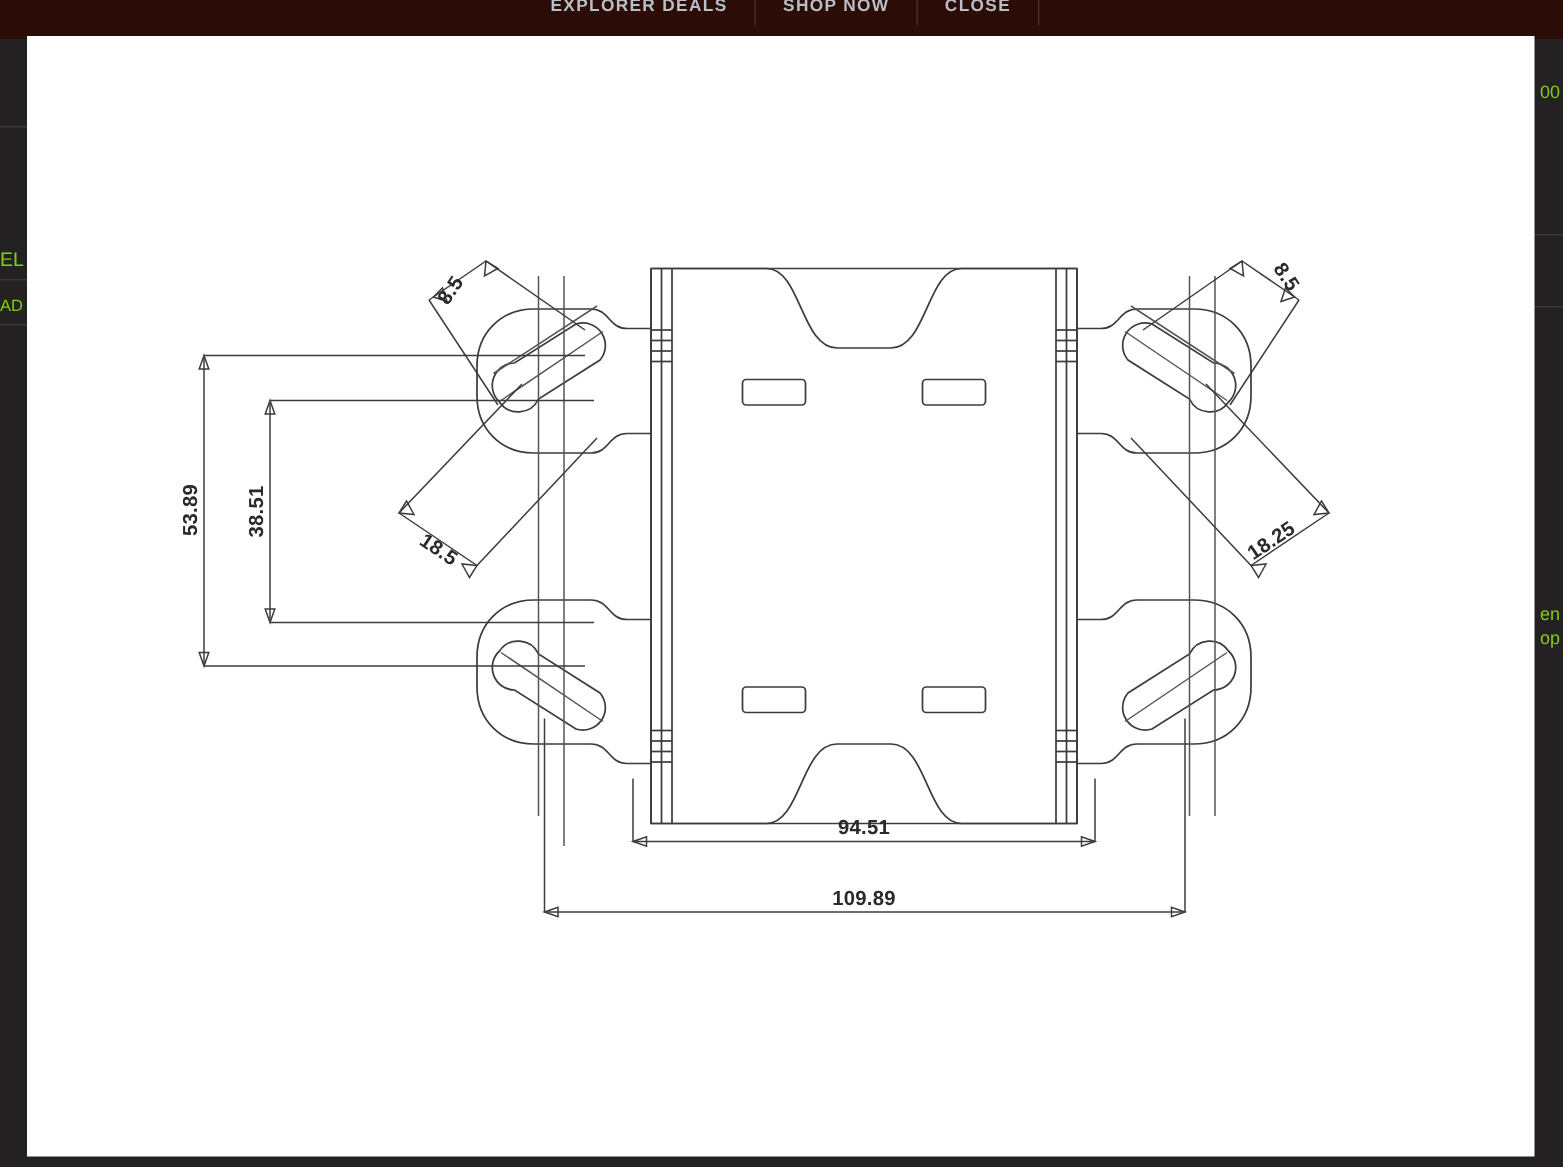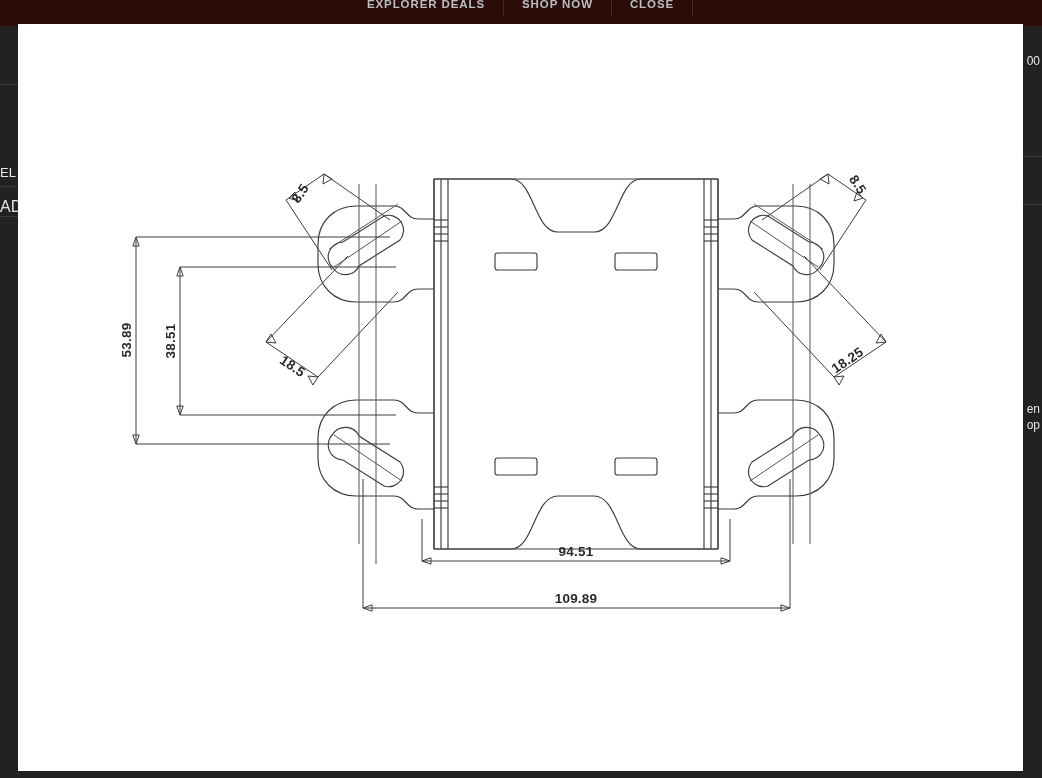--- a/index.html
+++ b/index.html
@@ -11,21 +11,21 @@
   .banner{position:absolute;left:0;top:0;width:1042px;height:26px;
           background:#2b0c06;overflow:hidden;}
   .banner-inner{position:absolute;left:0;top:0;width:1042px;height:26px;
                 display:flex;align-items:center;justify-content:center;gap:0px;}
   .bn-item{color:#b9bfc6;font-size:11.5px;letter-spacing:.9px;font-weight:700;
            padding:0 18px;white-space:nowrap;position:relative;top:-9px;}
   .bn-sep{width:1px;height:26px;background:#4a2a22;position:relative;top:-9px;}
 
   .pagebg{position:absolute;left:0;top:26px;width:1042px;height:752px;
           background:#232122;}
-  .edge-frag{position:absolute;color:#e5e5e5;font-size:12px;white-space:nowrap;}
+  .edge-frag{position:absolute;color:#84cc16;font-size:12px;white-space:nowrap;}
   .hline{position:absolute;background:#3a3738;height:1px;}
 
   
   .canvas{position:absolute;left:18px;top:24px;width:1005px;height:747px;
           background:#ffffff;}
 
   svg.dwg{position:absolute;left:0;top:0;width:1005px;height:747px;
           display:block;}
   .ln{fill:none;stroke:#3c3c3c;stroke-width:1.15;}
   .ln-thin{fill:none;stroke:#555;stroke-width:1;}
@@ -48,21 +48,21 @@
       <div class="bn-sep"></div>
     </div>
   </div>
 
   <div class="pagebg">
 
     <div class="edge-frag" style="right:2px;top:28px;">00</div>
     <div class="edge-frag" style="right:2px;top:392px;">op</div>
     <div class="edge-frag" style="right:2px;top:376px;">en</div>
     <div class="edge-frag" style="left:0px;top:139px;font-size:13px;">EL</div>
-    <div class="edge-frag" style="left:0px;top:172px;font-size:16px;">AD</div>
+    <div class="edge-frag" style="left:0px;top:172px;font-size:11px;">AD</div>
     <div class="hline" style="left:0;top:58px;width:18px;"></div>
     <div class="hline" style="right:0;top:130px;width:52px;"></div>
     <div class="hline" style="right:0;top:178px;width:52px;"></div>
     <div class="hline" style="left:0;top:160px;width:18px;"></div>
     <div class="hline" style="left:0;top:190px;width:18px;"></div>
   </div>
 
   <div class="canvas">
     <svg class="dwg" viewBox="0 0 1005 747">
 

